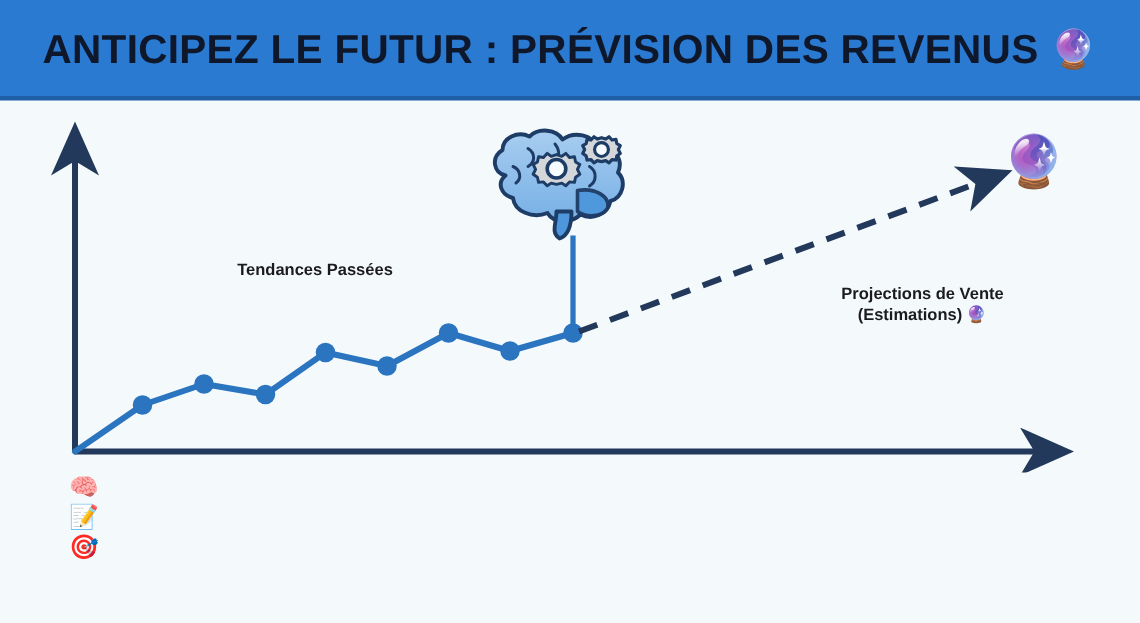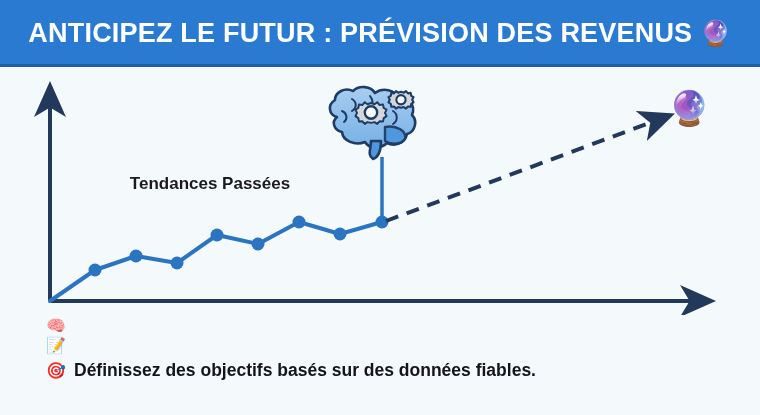--- a/index.html
+++ b/index.html
@@ -14,37 +14,37 @@
     position:absolute;left:0;top:0;width:760px;height:66px;
     background:#2a7ad2;
     display:flex;align-items:center;justify-content:center;
     box-sizing:border-box;
   }
   #banner-underline{
     position:absolute;left:0;top:64px;width:760px;height:3px;
     background:#1f5fa8;
   }
   #banner-title{
-    color:#ffffff;
+    color:#0f172a;
     font-size:27px;
     font-weight:bold;
     letter-spacing:0.2px;
     white-space:nowrap;
     display:flex;align-items:center;gap:8px;
   }
   #banner-title .ball{font-size:25px;line-height:1;}
 
   #chart-area{
     position:absolute;left:0;top:67px;width:760px;height:248px;
   }
   #chart-svg{position:absolute;left:0;top:0;}
 
   .chart-label{
     position:absolute;
-    font-size:17px;
+    font-size:11px;
     font-weight:bold;
     color:#1b1b1f;
     text-align:center;
     line-height:1.28;
     white-space:nowrap;
   }
   #label-past{left:110px;top:106px;width:200px;}
   #label-future{left:505px;top:122px;width:220px;}
 
   #brain-icon{position:absolute;left:315px;top:16px;}
@@ -153,26 +153,29 @@
       </g>
     </svg>
   </div>
 
   <div id="crystal-right">🔮</div>
 
   <div id="label-past" class="chart-label">
     <span>Tendances Passées</span><br>
   </div>
 
+  <div id="label-future" class="chart-label">
+    <span>Projections de Vente</span><br>
+    <span>(Estimations) 🔮</span>
+  </div>
 </div>
 
 <div id="bullets">
   <div class="bullet">
     <span class="b-icon">🧠</span>
   </div>
   <div class="bullet">
     <span class="b-icon">📝</span>
   </div>
   <div class="bullet">
     <span class="b-icon">🎯</span>
-    <span>Définissez des objectifs basés sur des données fiables.</span>
   </div>
 </div>
 
 </body></html>

